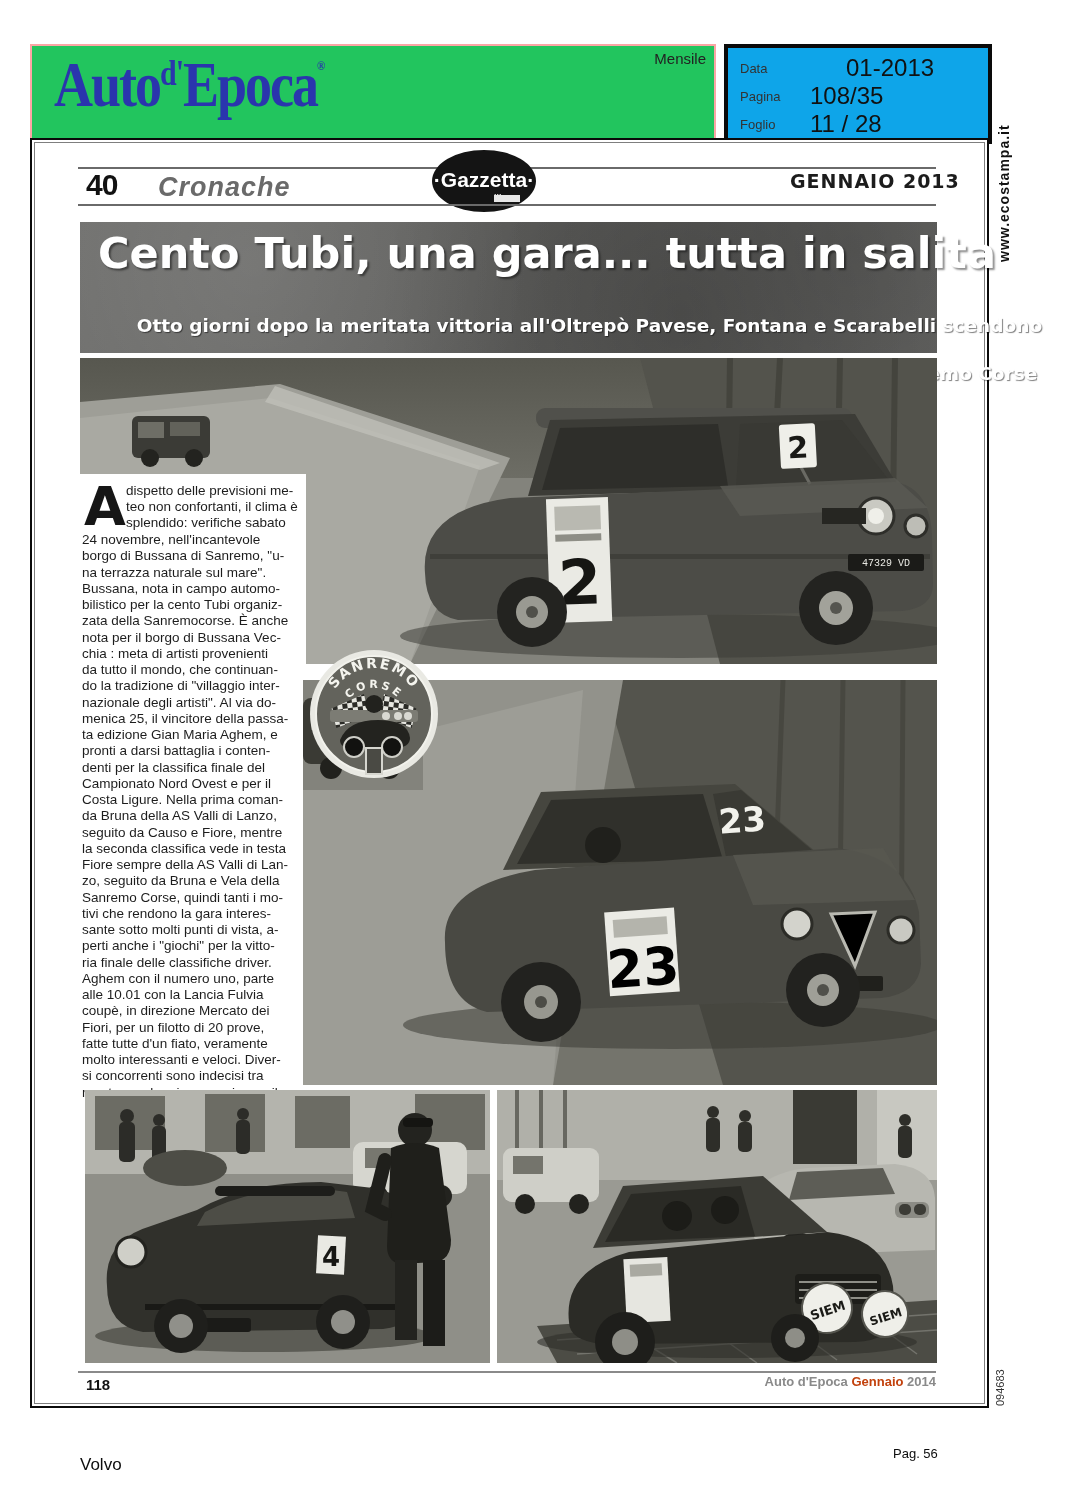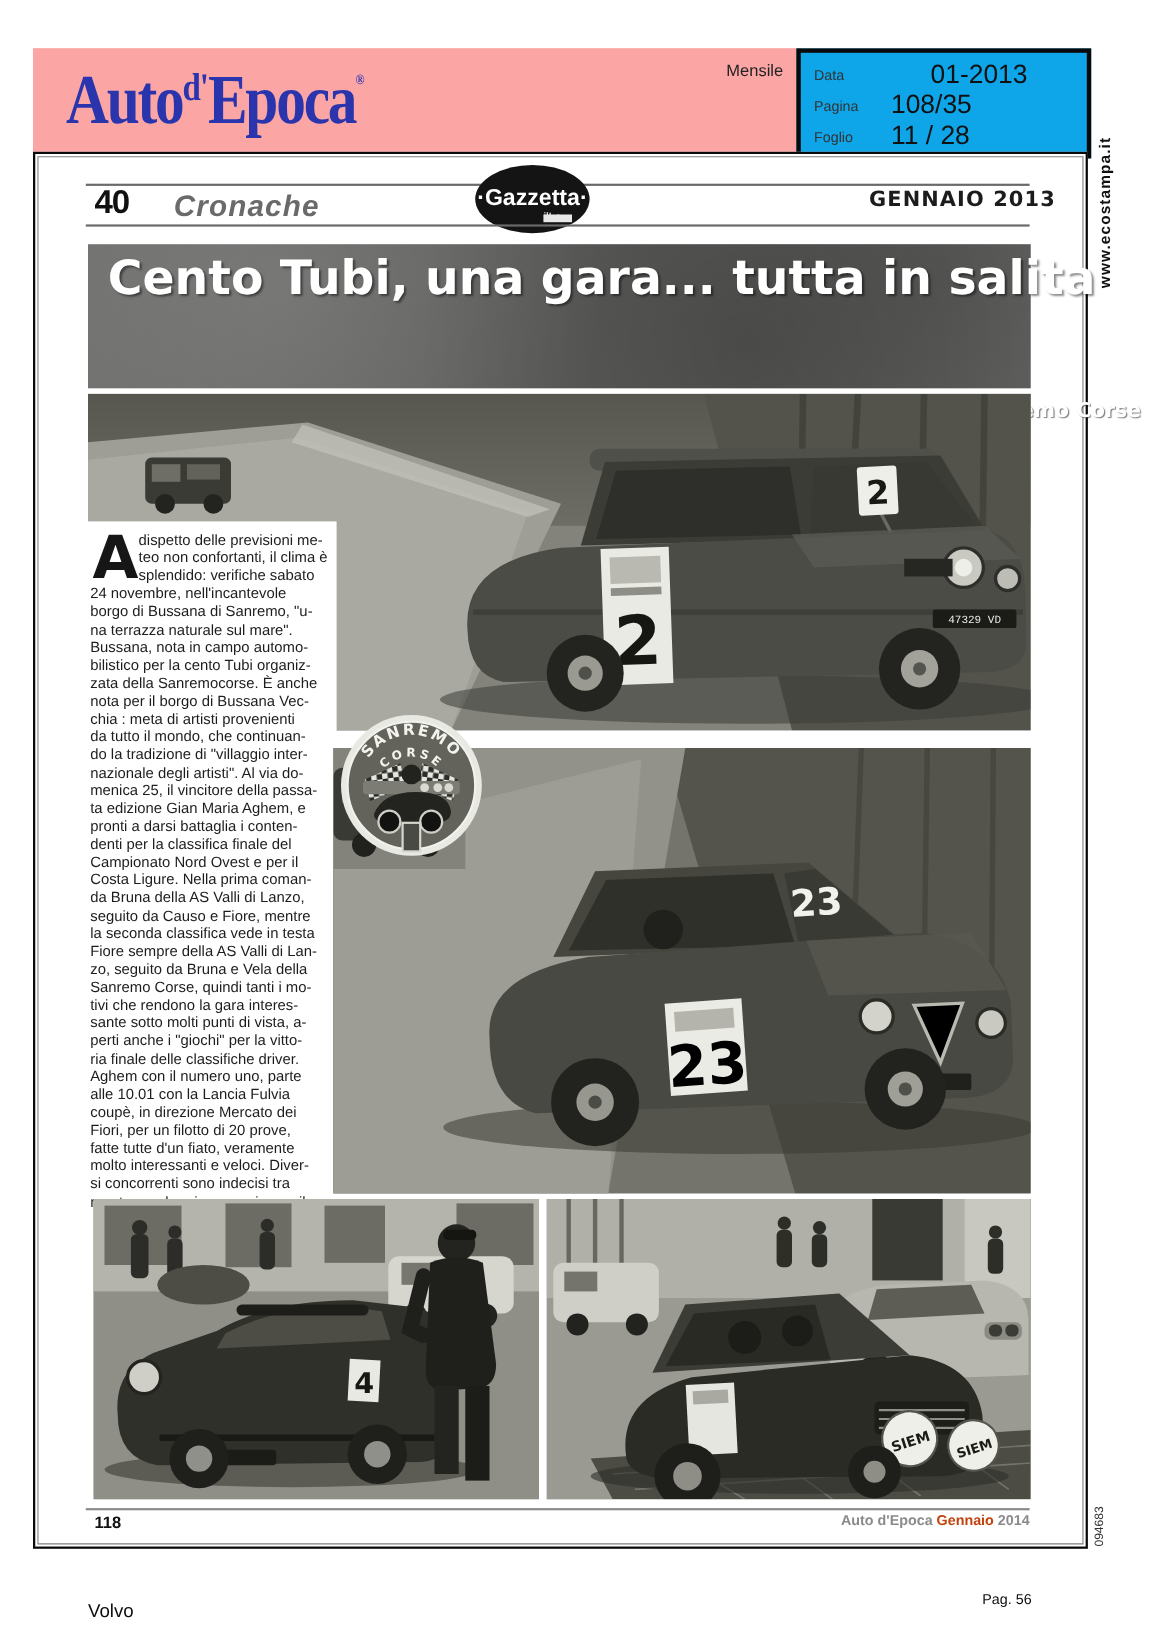--- a/index.html
+++ b/index.html
@@ -1,21 +1,21 @@
 <!DOCTYPE html>
 <html><head>
 <meta charset="utf-8">
 <style>
   html,body{margin:0;padding:0;background:#fff;}
   .page{position:relative;width:1069px;height:1500px;background:#fff;overflow:hidden;
         font-family:"Liberation Sans",sans-serif;color:#111;}
   .abs{position:absolute;}
 
   
-  .logo-box{left:30px;top:44px;width:682px;height:92px;border:8px solid #fca5a5;background:#fca5a5;}
+  .logo-box{left:30px;top:44px;width:682px;height:92px;border:2px solid #fca5a5;background:#22c55e;}
   .logo-text{left:22px;top:2px;font-family:"Liberation Serif",serif;font-weight:bold;
              color:#2a35ad;font-size:54px;letter-spacing:-2px;transform:scaleY(1.18);transform-origin:top left;white-space:nowrap;}
   .logo-d{font-size:30px;vertical-align:18px;letter-spacing:-1px;}
   .logo-reg{font-size:11px;vertical-align:30px;}
   .mensile{right:8px;top:4px;left:auto;position:absolute;font-size:15px;color:#222;}
   .data-box{left:724px;top:44px;width:260px;height:92px;border:4px solid #0a0a0a;background:#0ea5e9;}
   .data-row{position:absolute;left:12px;right:10px;height:28px;}
   .data-label{position:absolute;left:0;top:7px;font-size:13px;color:#333;}
   .data-value{position:absolute;left:70px;top:0;font-size:24px;color:#111;font-family:"Liberation Sans",sans-serif;}
 
@@ -115,21 +115,21 @@
     <span class="gaz-name">Gazzetta</span>
     <span class="gaz-sub">il</span>
     <span class="gaz-subbox"></span>
   </div>
   <div class="abs issue" style="left:790px;top:170px;">GENNAIO 2013</div>
   <div class="abs rule" style="left:78px;top:204px;width:858px;"></div>
 
   <div class="abs head-block">
     <div class="headline">Cento Tubi, una gara... tutta in salita</div>
     <div class="subhead">
-      <br>
+      <span>Otto giorni dopo la meritata vittoria all'Oltrepò Pavese, Fontana e Scarabelli scendono</span><br>
       <span>in Riviera  e conquistano l'ottava edizione della gara organizzata dalla Sanremo Corse</span>
     </div>
   </div>
 
   <div class="abs photo" style="left:80px;top:358px;width:857px;height:306px;">
     <svg width="857" height="306" viewBox="0 0 857 306">
       <defs>
         <linearGradient id="p1f" x1="0" y1="0" x2="0" y2="1">
           <stop offset="0" stop-color="#57574f"></stop>
             <stop offset="1" stop-color="#6d6d65"></stop>

